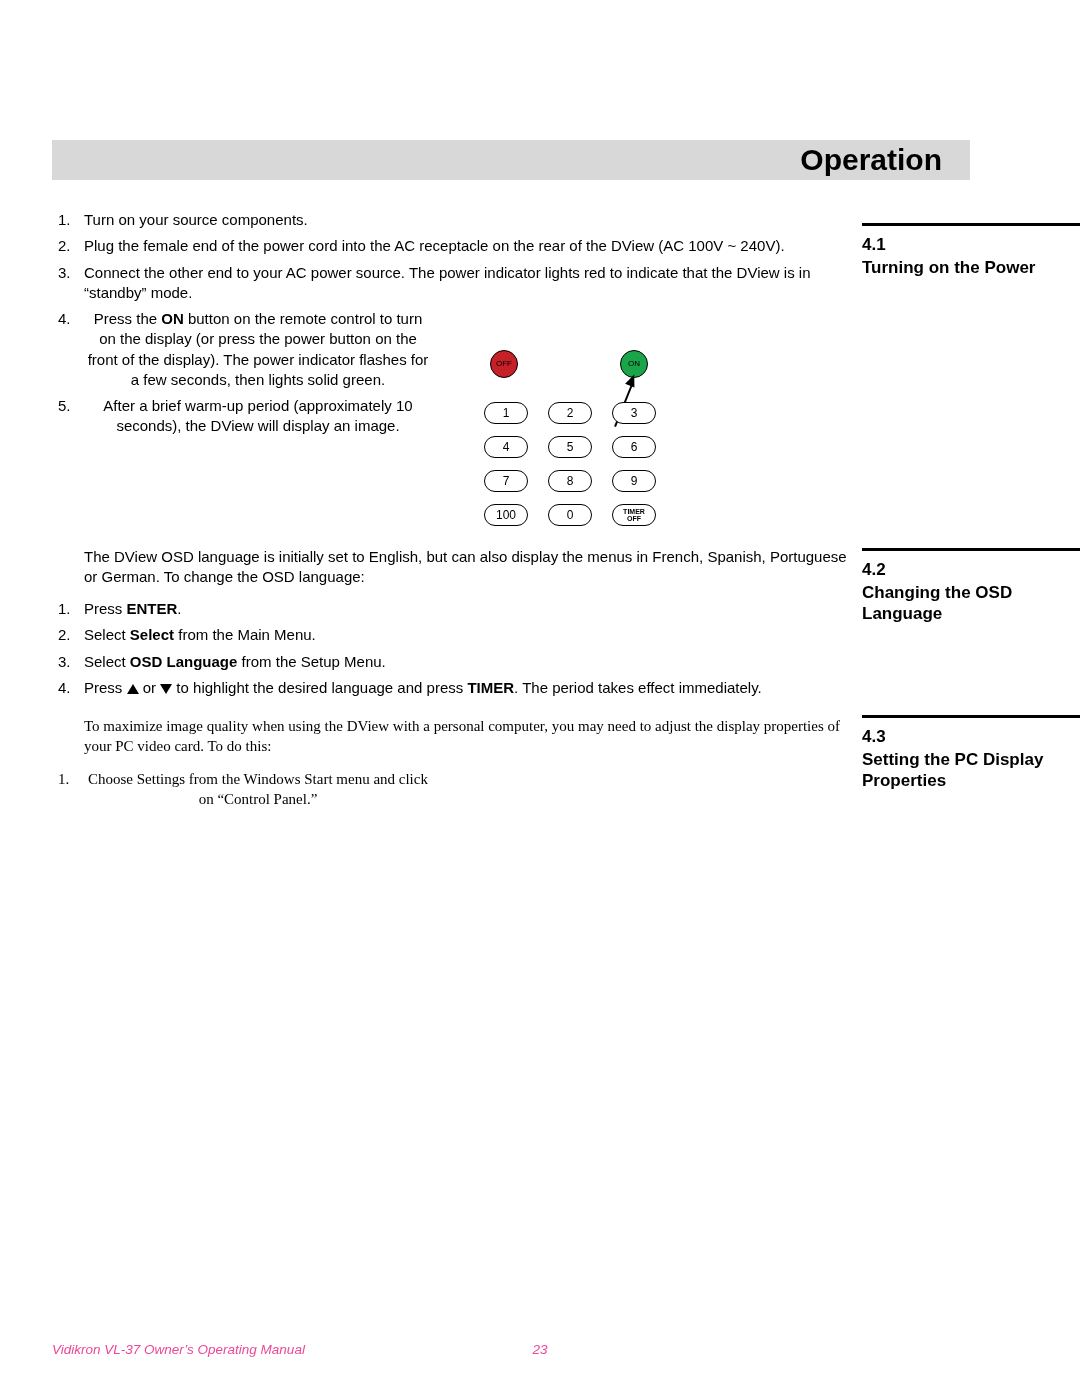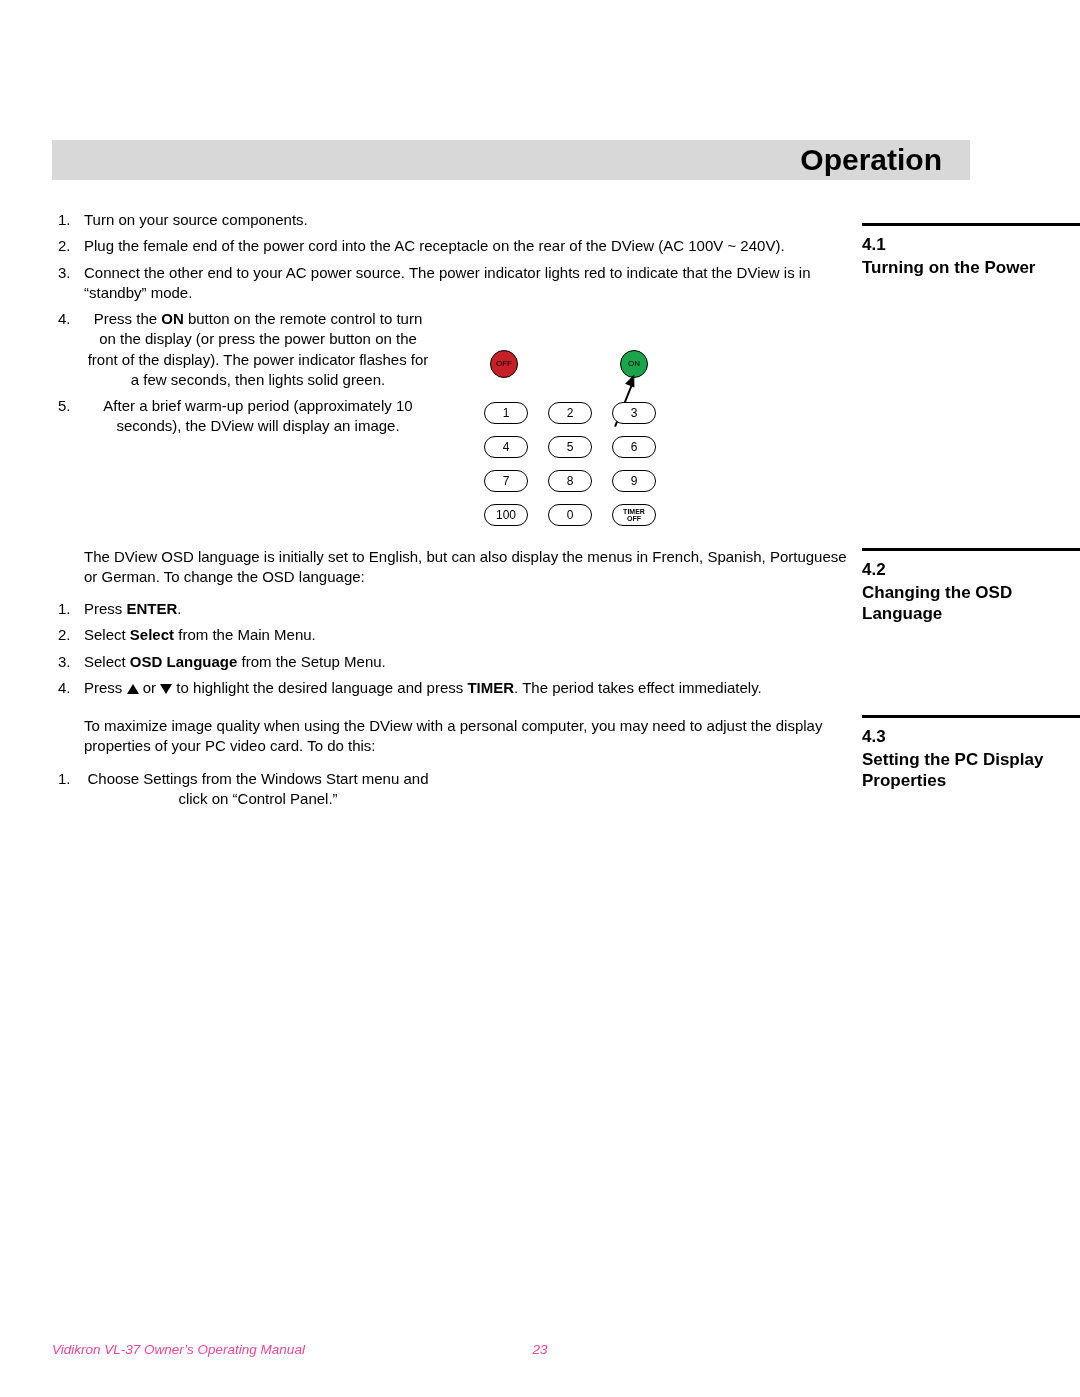--- a/index.html
+++ b/index.html
@@ -238,21 +238,21 @@
         </li>
         <li>
           <span>Select </span><span class="bold">OSD Language</span><span> from the Setup Menu.</span>
         </li>
         <li>
           <span>Press </span><span class="tri tri-up"></span><span> or </span><span class="tri tri-down"></span><span> to highlight the desired language and press </span><span class="bold">TIMER</span><span>. The period takes effect immediately.</span>
         </li>
       </ol>
     </div>
 
-    <div class="block" style="margin-top:8px;">
+    <div class="block" style="margin-top:8px;font-family:Liberation Serif, serif;">
       <p class="para">To maximize image quality when using the DView with a personal computer, you may need to adjust the display properties of your PC video card. To do this:</p>
       <ol class="steps">
         <li class="narrow">Choose Settings from the Windows Start menu and click on “Control Panel.”</li>
       </ol>
     </div>
 
   </div>
   <div class="clear"></div>
 </div>
 

